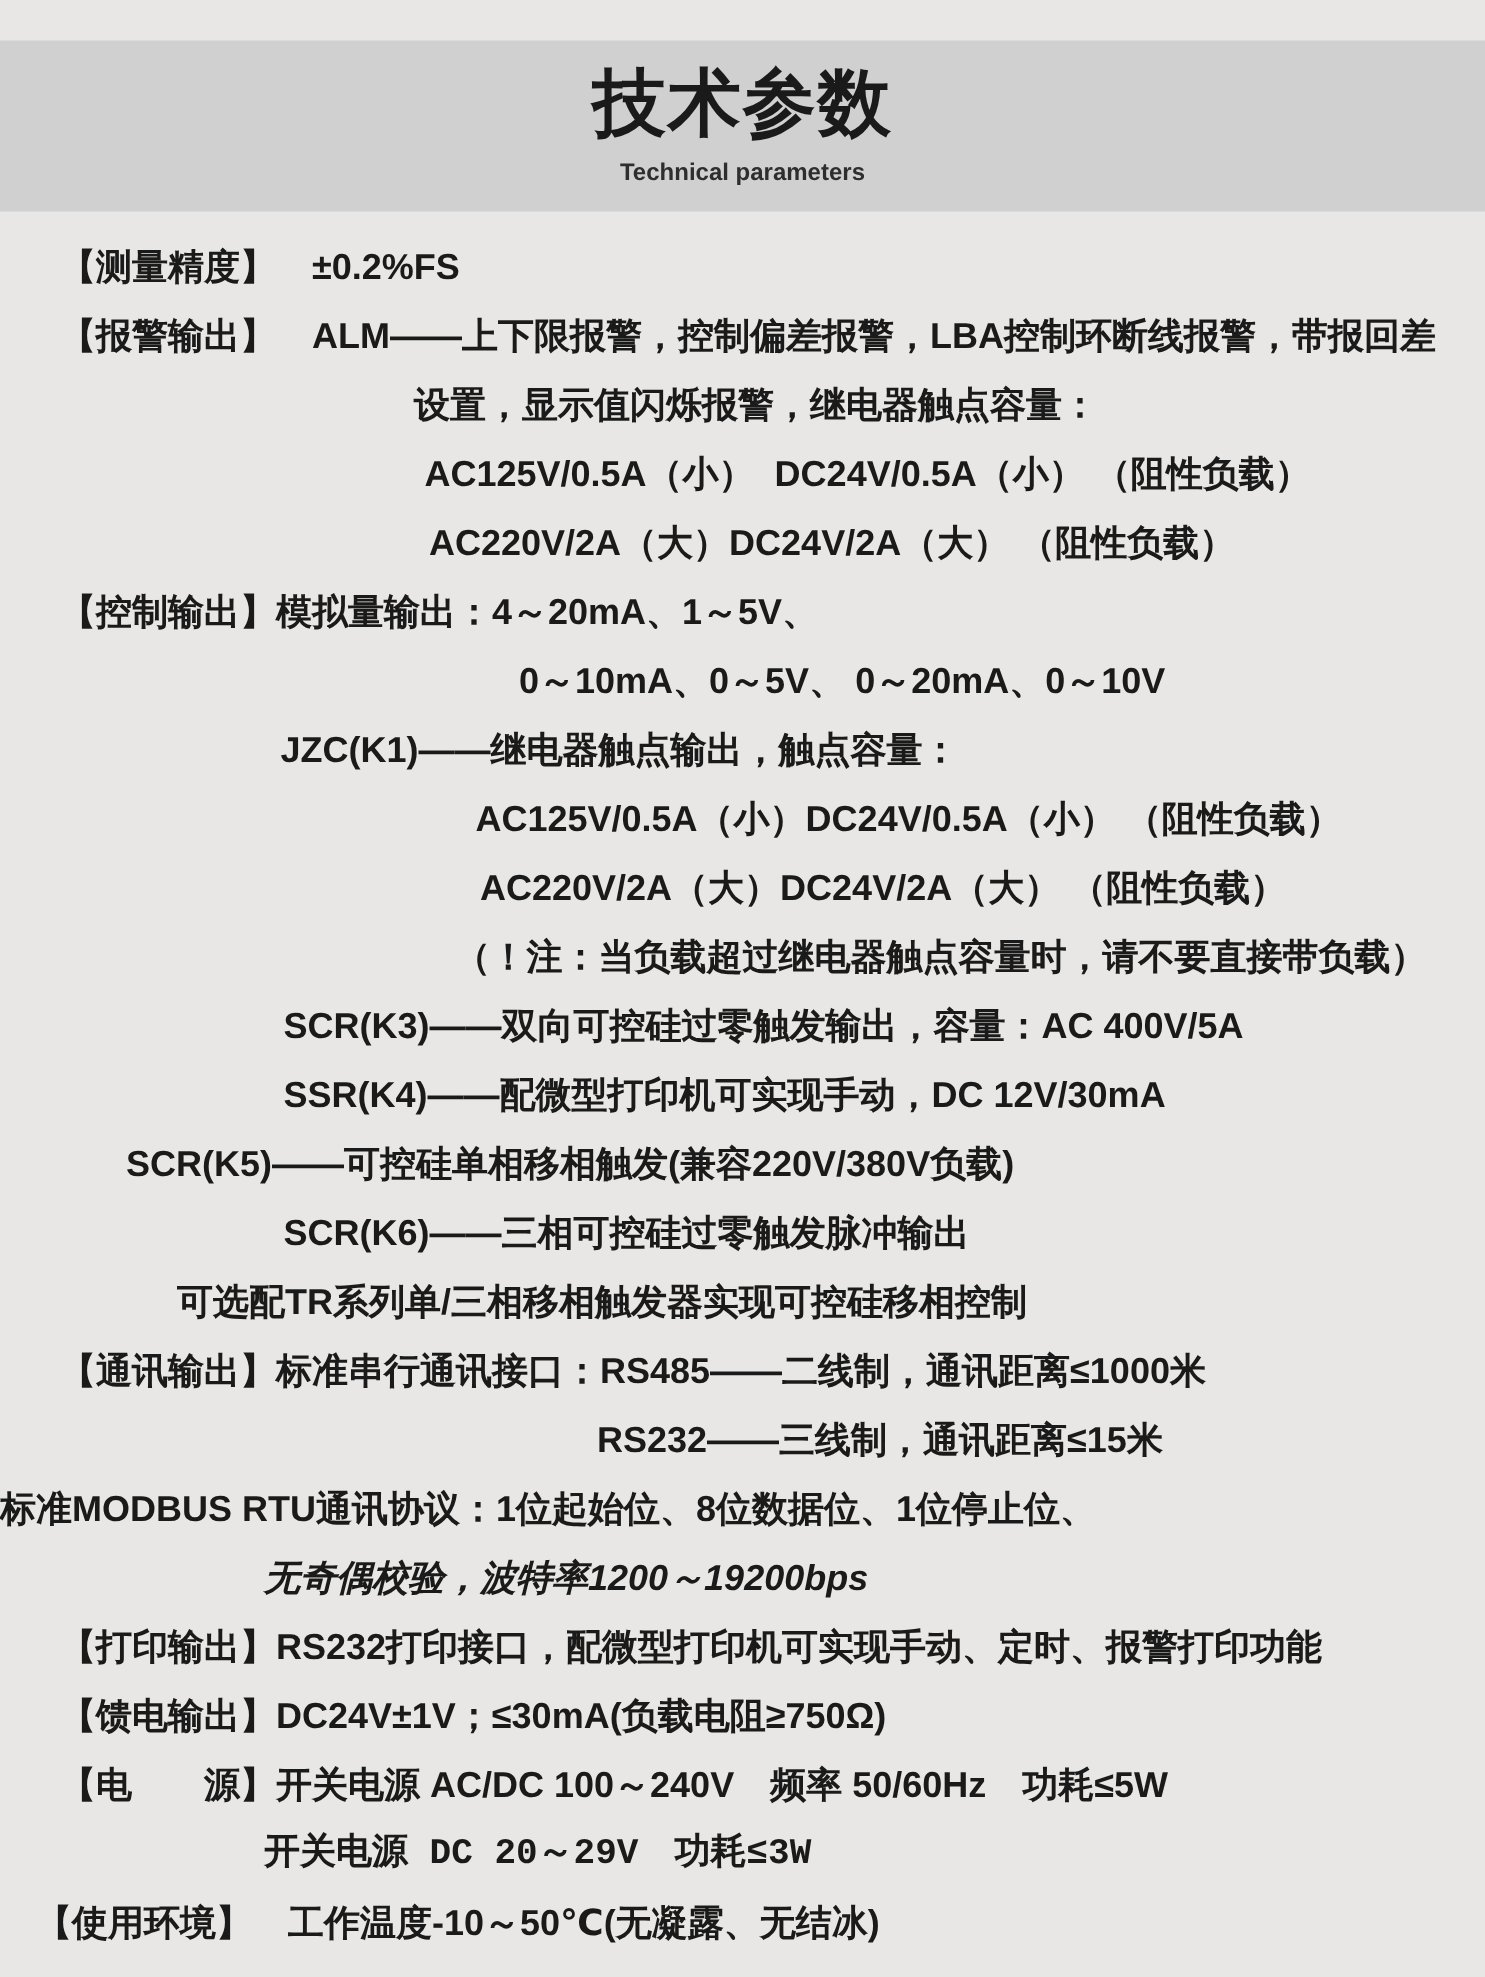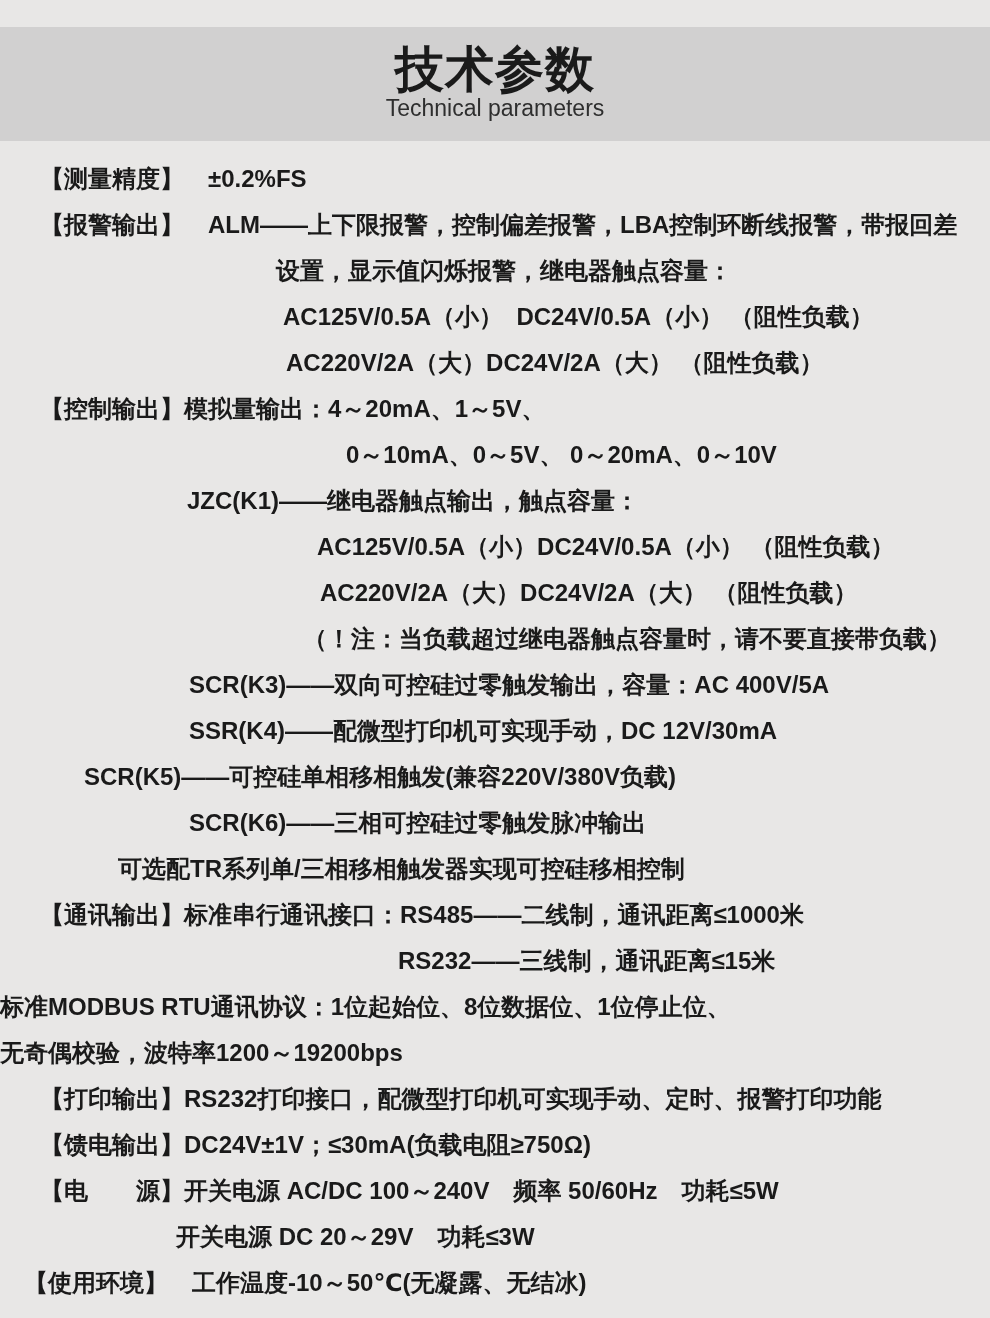--- a/index.html
+++ b/index.html
@@ -28,24 +28,24 @@
   .title {
     margin: 0;
     padding-top: 18px;
     font-size: 49px;
     line-height: 1.0;
     font-weight: 700;
     letter-spacing: 1px;
     color: var(--ink, #161616);
   }
   .subtitle {
-    margin-top: 3px;
-    font-size: 23px;
+    margin-top: 14px;
+    font-size: 16px;
     line-height: 1.0;
-    font-weight: 400;
+    font-weight: 700;
     color: #2e2e2e;
   }
   .spec-list {
     position: absolute;
     top: 156px;
     left: 0;
     width: 990px;
   }
   .line {
     height: 46px;
@@ -80,20 +80,20 @@
       <div class="line" style="padding-left: 320px;"><span>AC220V/2A（大）DC24V/2A（大） （阻性负载）</span></div>
       <div class="line" style="padding-left: 303px;"><span>（！注：当负载超过继电器触点容量时，请不要直接带负载）</span></div>
       <div class="line" style="padding-left: 189px;"><span>SCR(K3)——双向可控硅过零触发输出，容量：AC 400V/5A</span></div>
       <div class="line" style="padding-left: 189px;"><span>SSR(K4)——配微型打印机可实现手动，DC 12V/30mA</span></div>
       <div class="line" style="padding-left: 84px;"><span>SCR(K5)——可控硅单相移相触发(兼容220V/380V负载)</span></div>
       <div class="line" style="padding-left: 189px;"><span>SCR(K6)——三相可控硅过零触发脉冲输出</span></div>
       <div class="line" style="padding-left: 118px;"><span>可选配TR系列单/三相移相触发器实现可控硅移相控制</span></div>
       <div class="line" style="padding-left: 40px;"><span class="label">【通讯输出】</span><span>标准串行通讯接口：RS485——二线制，通讯距离≤1000米</span></div>
       <div class="line" style="padding-left: 398px;"><span>RS232——三线制，通讯距离≤15米</span></div>
       <div class="line" style=""><span>标准MODBUS RTU通讯协议：1位起始位、8位数据位、1位停止位、</span></div>
-      <div class="line" style=""><span>无奇偶校验，波特率1200～19200bps</span></div>
+      <div class="line" style="padding-left: 176px; font-style: italic;"><span>无奇偶校验，波特率1200～19200bps</span></div>
       <div class="line" style="padding-left: 40px;"><span class="label">【打印输出】</span><span>RS232打印接口，配微型打印机可实现手动、定时、报警打印功能</span></div>
       <div class="line" style="padding-left: 40px;"><span class="label">【馈电输出】</span><span>DC24V±1V；≤30mA(负载电阻≥750Ω)</span></div>
       <div class="line" style="padding-left: 40px;"><span class="label">【电　　源】</span><span>开关电源 AC/DC 100～240V　频率 50/60Hz　功耗≤5W</span></div>
-      <div class="line" style="padding-left: 176px;"><span>开关电源 DC 20～29V　功耗≤3W</span></div>
+      <div class="line" style="padding-left: 176px; font-family: Liberation Mono, monospace;"><span>开关电源 DC 20～29V　功耗≤3W</span></div>
       <div class="line" style="padding-left: 24px;"><span class="label">【使用环境】</span><span>　工作温度-10～50℃(无凝露、无结冰)</span></div>
     </div>
 </div>
 
 </body></html>

